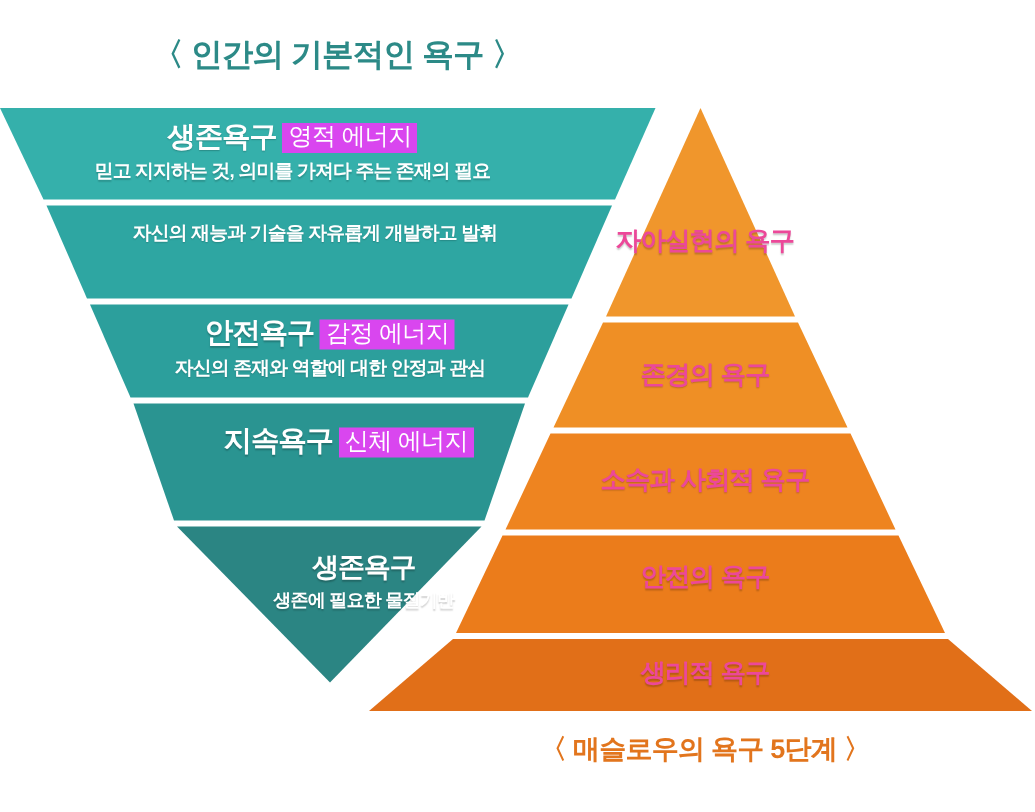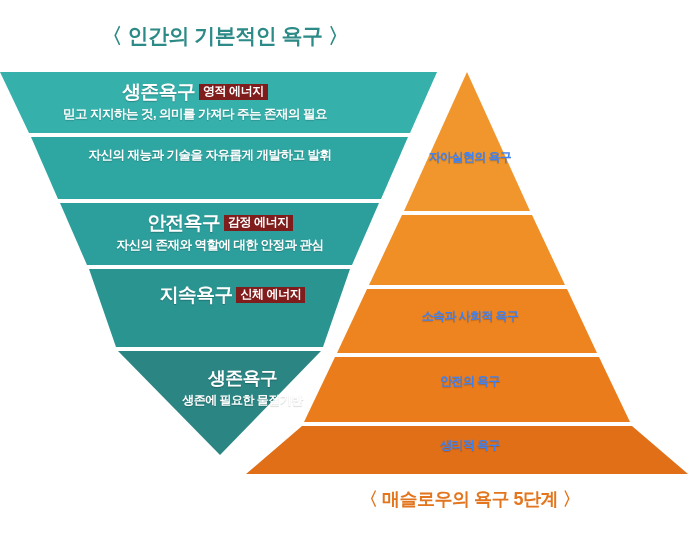--- a/index.html
+++ b/index.html
@@ -69,24 +69,24 @@
   }
   .teal-head .big {
     font-size: 19px;
     font-weight: bold;
     letter-spacing: -0.8px;
     text-shadow: 0 1px 1px rgba(0,0,0,0.22);
     vertical-align: middle;
   }
   .teal-head .badge {
     display: inline-block;
-    background: #7f1d1d;
+    background: #d946ef;
     color: #ffffff;
-    font-size: 12px;
-    font-weight: bold;
+    font-size: 16px;
+    font-weight: normal;
     letter-spacing: -0.4px;
     padding: 1px 4px 2px 4px;
     margin-left: 4px;
     vertical-align: middle;
     line-height: 1.1;
   }
   .teal-desc {
     display: block;
     font-size: 12.5px;
     font-weight: bold;
@@ -105,22 +105,22 @@
   #teal-row-4 { left: 155px; top: 367px; width: 175px; }
 
   #teal-row-4 .teal-head .big { font-size: 18px; }
   #teal-row-4 .teal-desc { font-size: 12px; white-space: normal; }
   #teal-row-3 .teal-desc  { white-space: normal; }
 
   
   .pyr-row {
     position: absolute;
     text-align: center;
-    color: #3b82f6;
-    font-size: 12px;
+    color: #ec4899;
+    font-size: 17px;
     font-weight: bold;
     letter-spacing: -0.6px;
     line-height: 1.28;
     text-shadow: 0 1px 1px rgba(0,0,0,0.20);
   }
   #pyr-row-0 { left: 390px; top: 150px; width: 160px; }
   #pyr-row-1 { left: 360px; top: 239px; width: 220px; }
   #pyr-row-2 { left: 330px; top: 309px; width: 280px; }
   #pyr-row-3 { left: 300px; top: 374px; width: 340px; }
   #pyr-row-4 { left: 265px; top: 438px; width: 410px; }
@@ -178,17 +178,18 @@
   </div>
 
   <div class="teal-row" id="teal-row-4">
     <span class="teal-head">
       <span class="big">생존욕구</span>
     </span>
     <span class="teal-desc two-line">생존에 필요한 물질기반</span>
   </div>
 
   <div class="pyr-row" id="pyr-row-0">자아실현의 욕구</div>
+  <div class="pyr-row" id="pyr-row-1">존경의 욕구</div>
   <div class="pyr-row" id="pyr-row-2">소속과 사회적 욕구</div>
   <div class="pyr-row" id="pyr-row-3">안전의 욕구</div>
   <div class="pyr-row" id="pyr-row-4">생리적 욕구</div>
 
 </div>
 
 </body></html>

